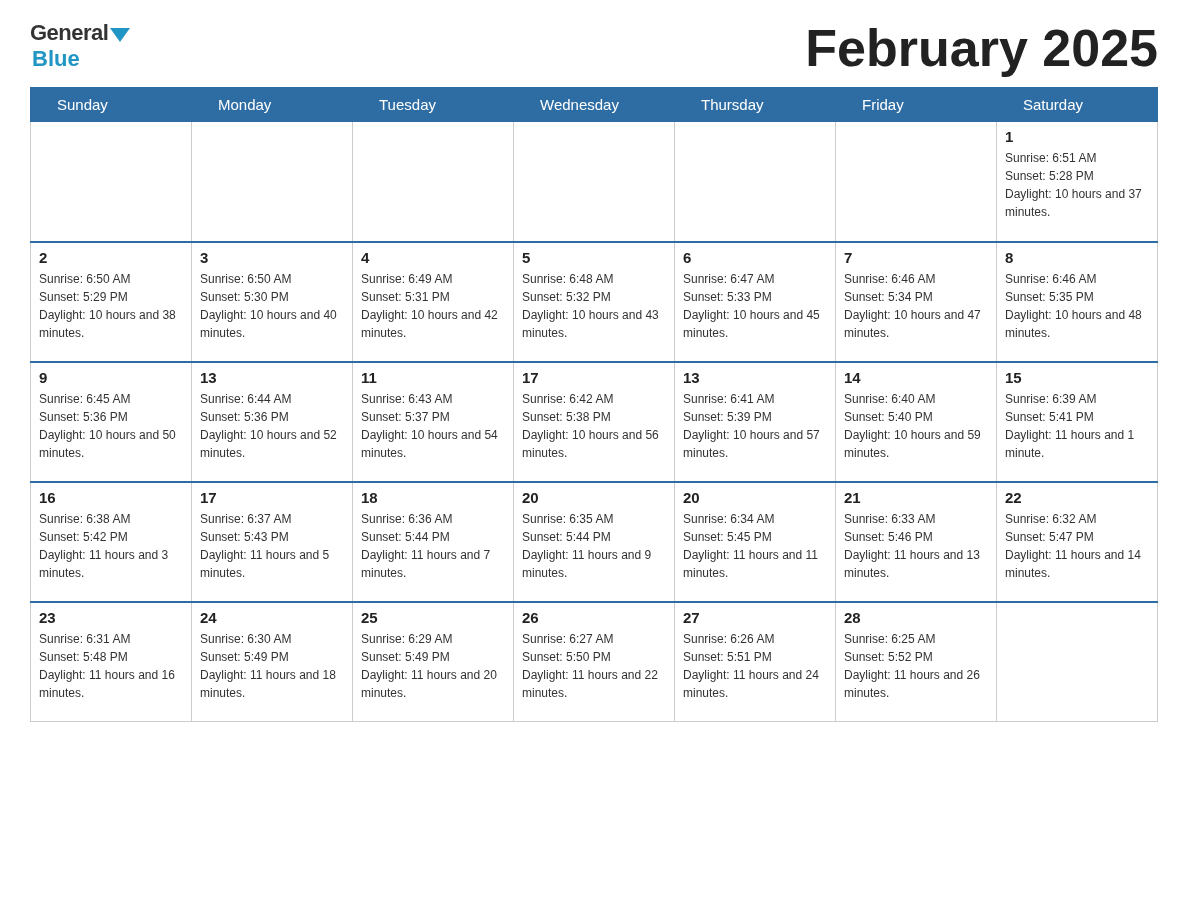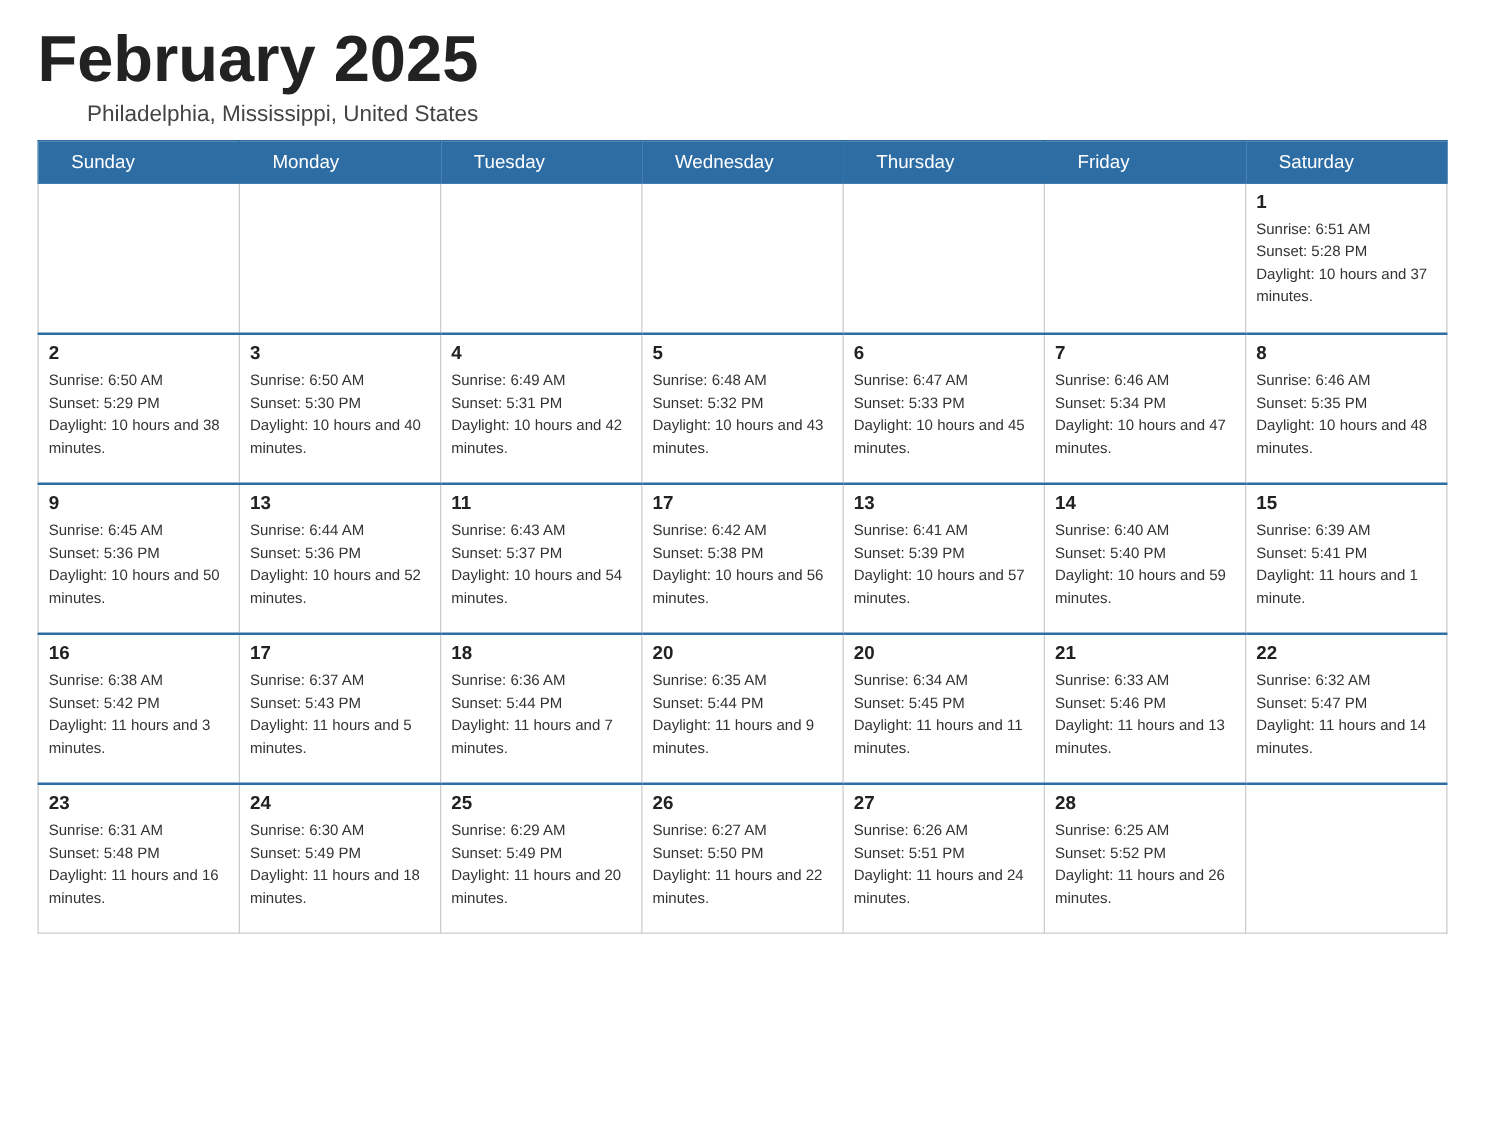--- a/index.html
+++ b/index.html
@@ -102,23 +102,29 @@
       background: #fff;
     }
     tr:first-child td {
       border-top: none;
     }
   </style>
 </head>
 <body>
 
 <div class="header">
+  <div class="logo">
+    <div class="logo-top">
+      <span class="logo-general">General</span>
+      <div class="logo-arrow"></div>
+    </div>
+    <span class="logo-blue">Blue</span>
+  </div>
   <div class="header-right">
     <div class="month-title">February 2025</div>
-    <div class="location">Philadelphia, Mississippi, United States</div>
   </div>
 </div>
 
 <table class="calendar">
   <thead>
     <tr>
     <th>Sunday</th>
         <th>Monday</th>
         <th>Tuesday</th>
         <th>Wednesday</th>

